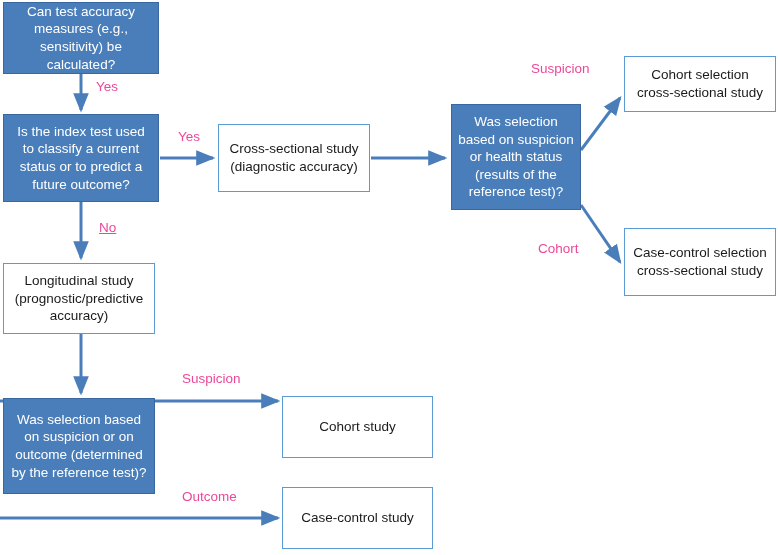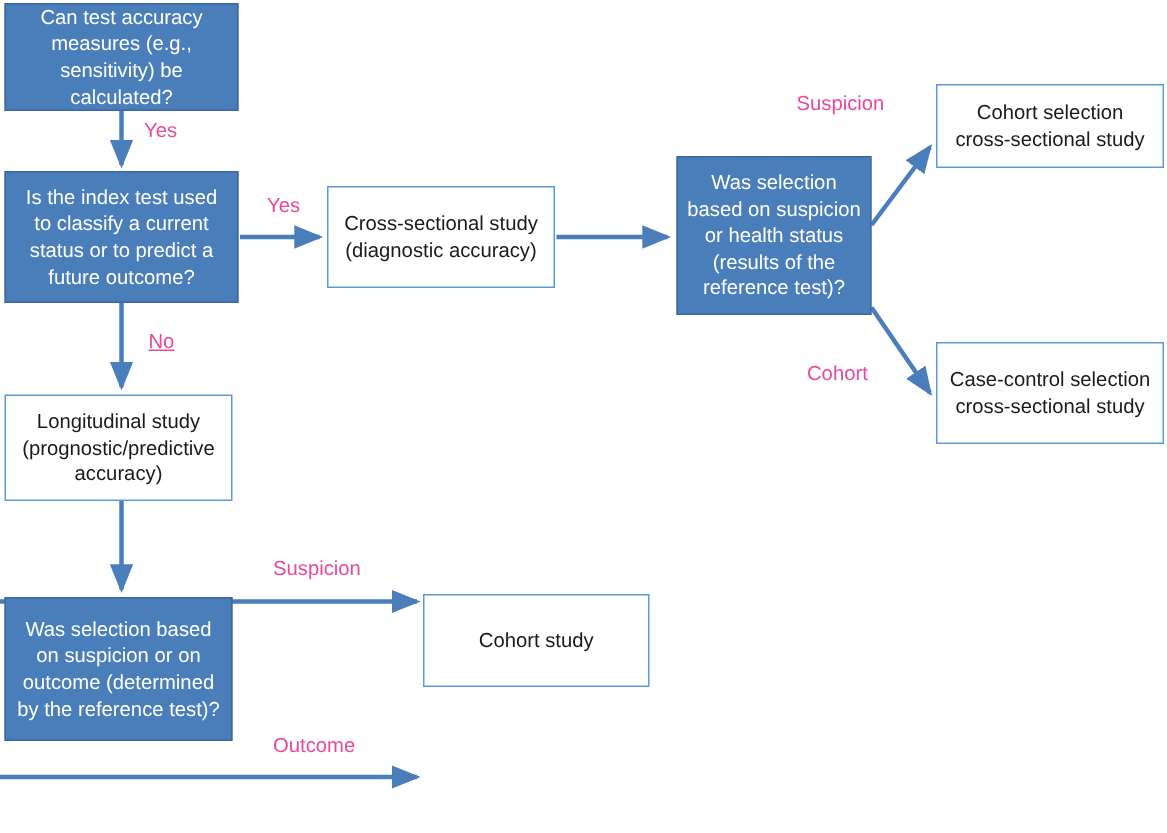--- a/index.html
+++ b/index.html
@@ -120,20 +120,23 @@
   </div>
 
   <div class="node decision" style="left:3px; top:398px; width:152px; height:96px;text-align:center;">
     <span class="txt">Was selection based on suspicion or on outcome (determined by the reference test)?</span>
   </div>
 
   <div class="node outcome" style="left:282px; top:370px; width:151px; height:62px;margin-top:26px;">
     <span class="txt">Cohort study</span>
   </div>
 
+  <div class="node outcome" style="left:282px; top:487px; width:151px; height:62px;">
+    <span class="txt">Case-control study</span>
+  </div>
 
   <div class="edge-label" style="left:96px; top:79px;">Yes</div>
 
   <div class="edge-label" style="left:178px; top:129px;">Yes</div>
 
   <div class="edge-label" style="left:99px; top:220px;text-decoration:underline;">No</div>
 
   <div class="edge-label" style="left:531px; top:61px;">Suspicion</div>
 
   <div class="edge-label" style="left:538px; top:241px;">Cohort</div>

